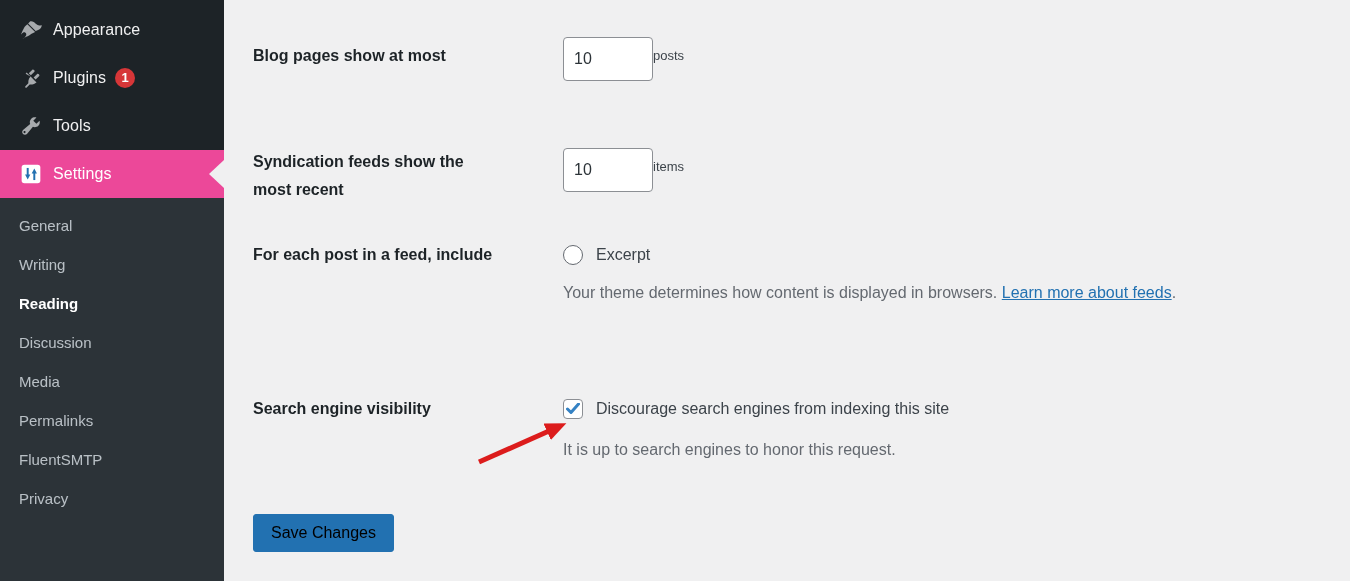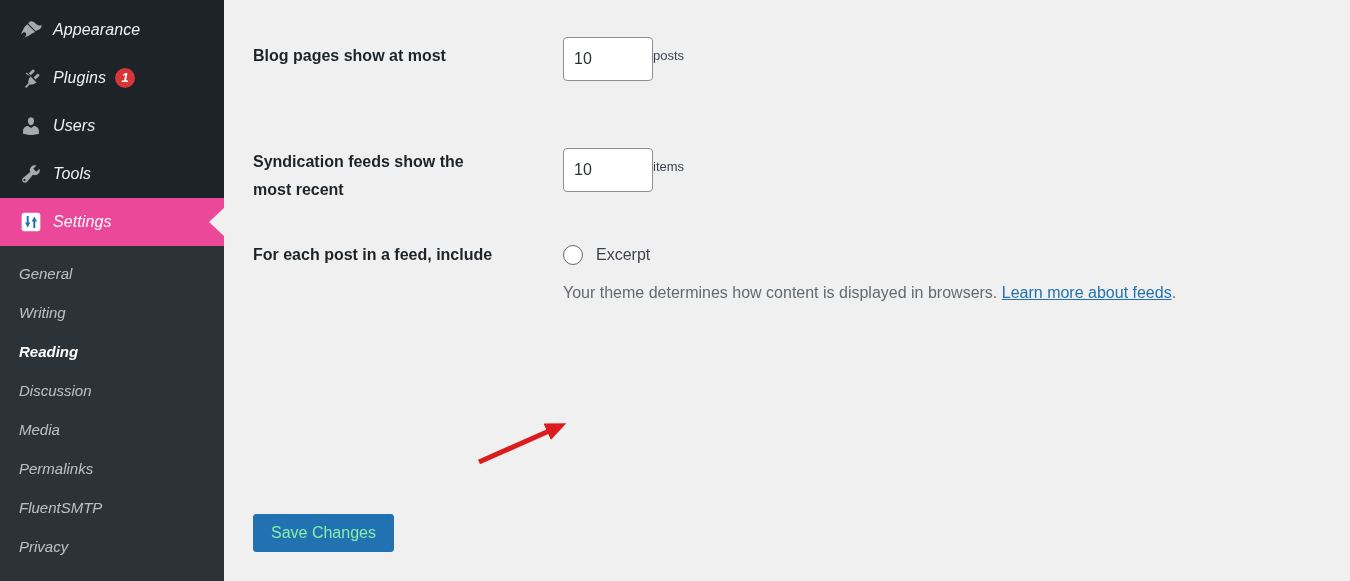--- a/index.html
+++ b/index.html
@@ -9,21 +9,20 @@
     background: #f0f0f1;
     overflow: hidden;
   }
   .app { position: relative; width: 1350px; height: 581px; }
 
   
   .sidebar {
     position: absolute; left: 0; top: 0;
     width: 224px; height: 581px;
     background: #2c3338;
-    font-style: italic;
   }
   .menu-top { background: #1d2327; padding-top: 6px; }
   .menu-item {
     position: relative;
     display: flex; align-items: center;
     height: 48px; padding-left: 19px;
     color: #f0f0f1; font-size: 16px;
     text-decoration: none; cursor: pointer;
   }
   .menu-item .icon {
@@ -110,21 +109,21 @@
 
   .desc { font-size: 16px; color: #646970; }
   #row-feed .desc { margin-top: 15px; }
   #row-search .desc { margin-top: 19px; }
   .desc a { color: #2271b1; text-decoration: underline; cursor: pointer; }
 
   .save-btn {
     position: absolute; left: 29px; top: 514px;
     height: 38px; padding: 0 17px;
     background: #2271b1; border: 1px solid #2271b1; border-radius: 3px;
-    color: #86efac; font-size: 16px; font-family: inherit; cursor: pointer;
+    color: #000000; font-size: 16px; font-family: inherit; cursor: pointer;
   }
 
   .arrow-svg { position: absolute; left: 470px; top: 415px; pointer-events: none; }
 </style>
 </head>
 <body>
 
 <div class="app">
 
   <aside class="sidebar">
@@ -142,28 +141,20 @@
       <a class="menu-item">
         <span class="icon">
           <svg viewBox="0 0 20 20">
               <path d="M13.11 4.36L9.87 7.6 8 5.73l3.24-3.24c.35-.34 1.05-.2 1.56.32.52.51.66 1.21.31 1.55zm-8 1.77l.91-1.12 9.01 9.01-1.19.84c-.71.71-2.63 1.16-3.82 1.16H8.8l-2.68 2.68c-.17.17-.39.25-.61.25s-.44-.08-.61-.25c-.33-.34-.33-.88 0-1.22l2.68-2.68v-1.22c0-1.19.45-3.11 1.16-3.82l.84-1.19zm7.26 3.38l3.24-3.24c.34-.35 1.04-.21 1.55.31.52.51.66 1.21.32 1.55l-3.24 3.25z"></path>
             </svg>
         </span>
         <span class="label">Plugins</span>
         <span class="badge">1</span>
       </a>
 
-      <a class="menu-item">
-        <span class="icon">
-          <svg viewBox="0 0 20 20">
-              <path d="M10 9.25c-2.27 0-2.73-3.44-2.73-3.44C7 4.02 7.82 2 9.97 2c2.16 0 2.98 2.02 2.71 3.81 0 0-.41 3.44-2.68 3.44zm0 2.57L12.72 10c2.39 0 4.52 2.33 4.52 4.53v2.49s-3.65 1.13-7.24 1.13c-3.66 0-7.24-1.13-7.24-1.13v-2.49c0-2.25 1.94-4.48 4.47-4.48z"></path>
-            </svg>
-        </span>
-        <span class="label">Users</span>
-      </a>
 
       <a class="menu-item">
         <span class="icon">
           <svg viewBox="0 0 20 20">
               <path d="M16.68 9.77c-1.34 1.34-3.3 1.67-4.95.99l-5.41 6.52c-.99.99-2.59.99-3.58 0s-.99-2.59 0-3.57l6.52-5.42c-.68-1.65-.35-3.61.99-4.95 1.28-1.28 3.12-1.62 4.72-1.06l-2.89 2.89 2.82 2.82 2.86-2.87c.53 1.58.18 3.39-1.08 4.65zM3.41 16.21c.4.39 1.04.39 1.43 0 .4-.4.4-1.04 0-1.43-.39-.4-1.03-.4-1.43 0-.39.39-.39 1.03 0 1.43z"></path>
             </svg>
         </span>
         <span class="label">Tools</span>
       </a>
 
@@ -226,20 +217,36 @@
           <span class="radio"></span>
           <span class="choice-label">Excerpt</span>
         </div>
         <p class="desc">
           <span>Your theme determines how content is displayed in browsers.</span>
           <a>Learn more about feeds</a><span>.</span>
         </p>
       </div>
     </div>
 
+    <div class="form-row" id="row-search">
+      <div class="th">
+          <span>Search engine visibility</span>
+        </div>
+      <div class="td">
+        <div class="check-line">
+          <span class="checkbox">
+            <svg width="14" height="12" viewBox="0 0 14 12">
+              <polyline points="1.5,6 5,9.5 12.5,1" fill="none" stroke="#3582c4" stroke-width="3" stroke-linecap="round" stroke-linejoin="round"></polyline>
+            </svg>
+          </span>
+          <span class="choice-label">Discourage search engines from indexing this site</span>
+        </div>
+        <p class="desc">It is up to search engines to honor this request.</p>
+      </div>
+    </div>
 
     <button class="save-btn">Save Changes</button>
   </main>
 
   <svg class="arrow-svg" width="110" height="55">
     <defs>
       <marker id="arrowhead" markerUnits="userSpaceOnUse" markerWidth="24" markerHeight="20" refX="2" refY="9" orient="auto">
         <path d="M0 0 L21 9 L0 18 Z" fill="#dc1c1c"></path>
       </marker>
     </defs>

